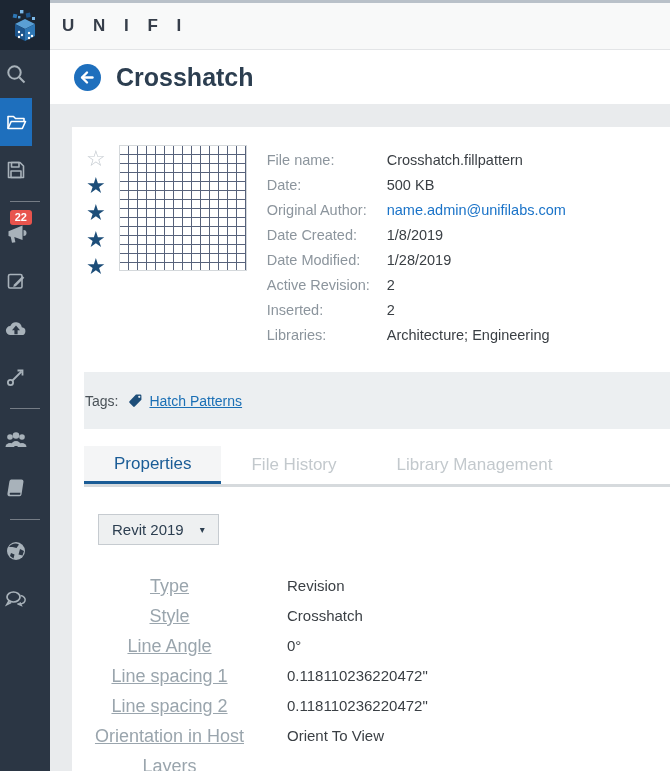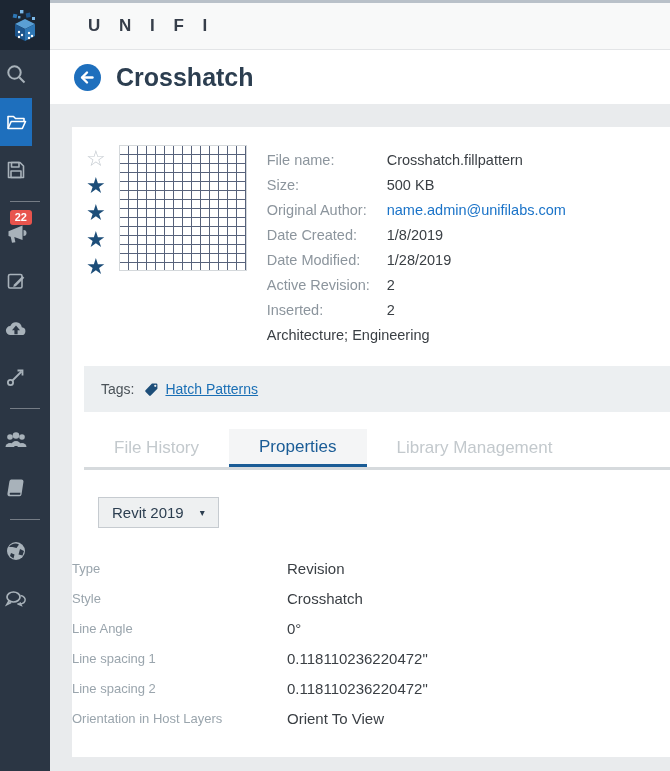--- a/index.html
+++ b/index.html
@@ -13,21 +13,21 @@
   .nav-item { width:32px; height:48px; display:flex; align-items:center; justify-content:center; position:relative; cursor:pointer; }
   .nav-item.active { background:#1e6fbd; }
   .nav-item svg { display:block; }
   .nav-divider { border:none; border-top:1px solid rgba(255,255,255,.35); width:30px; margin:7px auto; }
   .badge { position:absolute; top:1px; right:0px; background:#e8544d; color:#fff;
     font-size:11px; line-height:15px; padding:0 5px; border-radius:3px; font-weight:bold; }
 
   
   .main { flex:1; display:flex; flex-direction:column; background:#e9ebed; min-width:0; }
   .topbar { height:50px; background:#f8f9f9; border-top:3px solid #b9c1c9; border-bottom:1px solid #e3e5e7;
-    display:flex; align-items:center; padding-left:38px; flex-shrink:0; }
+    display:flex; align-items:center; padding-left:12px; flex-shrink:0; }
   .brand { font-size:17px; font-weight:bold; color:#363e4a; letter-spacing:7px; }
   .titlebar { height:54px; background:#fff; display:flex; align-items:center; padding-left:24px; flex-shrink:0; }
   .back-btn { width:27px; height:27px; border-radius:50%; background:#1e6fbd; border:none;
     display:flex; align-items:center; justify-content:center; cursor:pointer; flex-shrink:0; }
   .page-title { font-size:25px; font-weight:600; color:#2c3e50; margin-left:15px; }
 
   .page { flex:1; padding:23px 0 13px 22px; }
   .card { background:#fff; min-height:630px; padding-top:12px; }
 
   
@@ -39,42 +39,42 @@
       repeating-linear-gradient(to right, transparent 0 8px, #57627b 8px 9px),
       repeating-linear-gradient(to bottom, transparent 0 8px, #57627b 8px 9px),
       #fff; }
   .details { margin-left:20px; padding-top:3px; }
   .detail-row { display:flex; line-height:25px; font-size:14.5px; }
   .detail-label { width:120px; color:#8c959d; }
   .detail-value { color:#3a3f44; }
   .detail-value.link { color:#1a73c8; cursor:pointer; }
 
   
-  .tags-row { margin:18px 0 0 12px; background:#eceff1; height:46px;
-    display:flex; align-items:center; padding-left:17px; font-size:14px; }
+  .tags-row { margin:24px 0 0 12px; background:#eceff1; height:57px;
+    display:flex; align-items:center; padding-left:1px; font-size:14px; }
   .tags-label { color:#4a5258; margin-right:10px; }
   .tag-icon { margin-right:6px; display:flex; }
   .tag-link { color:#1a6fb5; text-decoration:underline; cursor:pointer; }
 
   
   .tabbar { margin:17px 0 0 12px; display:flex; border-bottom:3px solid #d6dadd; }
   .tab { height:38px; display:flex; align-items:center; padding:0 30px; font-size:17px;
     color:#c3c9cd; cursor:pointer; }
   .tab.active { background:#f4f5f6; color:#1a5c96; border-bottom:3px solid #1a5c96; margin-bottom:-3px; }
 
   
   .version-row { padding:27px 0 0 26px; }
   .version-btn { background:#eef0f1; border:1px solid #c6cbd0; color:#2c3e50; font-size:15px;
     font-family:inherit; padding:6px 13px; cursor:pointer; display:inline-flex; align-items:center; gap:16px; }
   .caret { font-size:10px; color:#2c3e50; }
 
   
   .props { margin-top:26px; }
   .prop-row { display:grid; grid-template-columns:195px 1fr; column-gap:20px; line-height:30px; }
-  .prop-label { text-align:left; color:#9aa5ad; font-size:13px; }
+  .prop-label { text-align:center; color:#9aa5ad; font-size:18px;text-decoration:underline; }
   .prop-value { color:#3a3f44; font-size:15px; }
 </style>
 </head>
 <body>
 
 <div class="app">
 
   <aside class="sidebar">
     <div class="logo-cell">
       <svg width="36" height="36" viewBox="0 0 36 36">
@@ -218,21 +218,21 @@
           </div>
 
           <div class="pattern-preview"></div>
 
           <div class="details">
             <div class="detail-row">
               <span class="detail-label">File name:</span>
               <span class="detail-value">Crosshatch.fillpattern</span>
             </div>
             <div class="detail-row">
-              <span class="detail-label">Size:</span>
+              <span class="detail-label">Date:</span>
               <span class="detail-value">500 KB</span>
             </div>
             <div class="detail-row">
               <span class="detail-label">Original Author:</span>
               <span class="detail-value link">name.admin@unifilabs.com</span>
             </div>
             <div class="detail-row">
               <span class="detail-label">Date Created:</span>
               <span class="detail-value">1/8/2019</span>
             </div>
@@ -242,39 +242,40 @@
             </div>
             <div class="detail-row">
               <span class="detail-label">Active Revision:</span>
               <span class="detail-value">2</span>
             </div>
             <div class="detail-row">
               <span class="detail-label">Inserted:</span>
               <span class="detail-value">2</span>
             </div>
             <div class="detail-row">
+              <span class="detail-label">Libraries:</span>
               <span class="detail-value">Architecture; Engineering</span>
             </div>
           </div>
         </div>
 
         <div class="tags-row">
           <span class="tags-label">Tags:</span>
           <span class="tag-icon">
             <svg width="15" height="15" viewBox="0 0 16 16">
               <path d="M8.5 1.5 h4.5 a1.3 1.3 0 0 1 1.3 1.3 v4.5 L7.2 14.4 a1.2 1.2 0 0 1 -1.7 0 L1.6 10.5 a1.2 1.2 0 0 1 0 -1.7 z" fill="#1d4e79"></path>
               <circle cx="12" cy="4" r="1.2" fill="#eceff1"></circle>
             </svg>
           </span>
           <a class="tag-link">Hatch Patterns</a>
         </div>
 
         <div class="tabbar">
+          <div class="tab active">Properties</div>
           <div class="tab">File History</div>
-          <div class="tab active">Properties</div>
           <div class="tab">Library Management</div>
         </div>
 
         <div class="version-row">
           <button class="version-btn">
             <span>Revit 2019</span>
             <span class="caret">▾</span>
           </button>
         </div>
 

